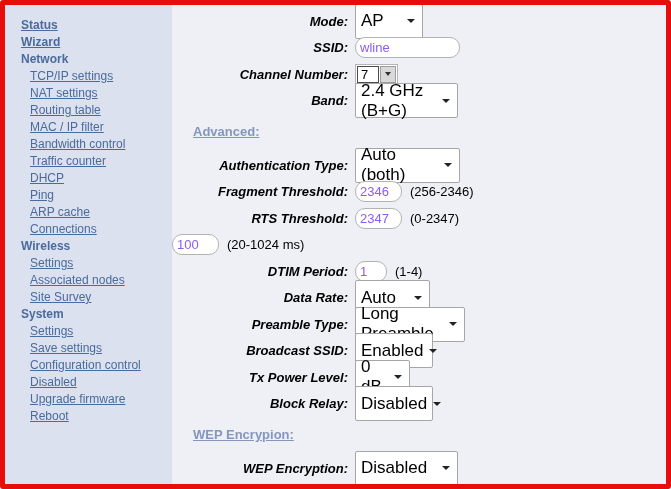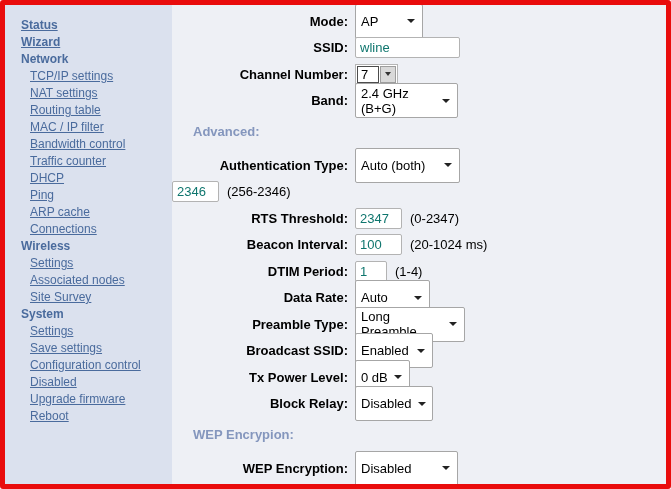--- a/index.html
+++ b/index.html
@@ -17,42 +17,42 @@
   }
   .side-item{height:17px;line-height:17px;white-space:nowrap;overflow:hidden;}
   .side-top{font-weight:bold;text-decoration:underline;cursor:pointer;}
   .side-head{font-weight:bold;}
   .side-sub{font-weight:normal;text-decoration:underline;padding-left:9px;cursor:pointer;}
   
   .main{flex:1;box-sizing:border-box;padding-top:3px;}
   .row{display:flex;align-items:center;height:26.5px;}
   .lbl{
     width:183px;flex-shrink:0;box-sizing:border-box;padding-right:7px;
-    text-align:right;font-weight:bold;font-size:13px;color:#000;white-space:nowrap;
+    text-align:right;font-weight:bold;font-size:13px;color:#000;white-space:nowrap;font-style:italic;
   }
   .section-head{
     font-weight:bold;font-size:13px;color:#8496bd;
     padding-left:21px;height:16px;line-height:16px;
-    margin-top:10px;margin-bottom:12px;
+    margin-top:10px;margin-bottom:12px;text-decoration:underline;
   }
   .sel{
     display:flex;align-items:center;justify-content:space-between;
     box-sizing:border-box;height:35px;background:#fff;
     border:1px solid #a6a6a6;border-radius:2px;
-    padding:0 7px 0 5px;font-size:13px;color:#000;cursor:default;
+    padding:0 7px 0 5px;font-size:17px;color:#000;cursor:default;
   }
   .sel-arrow{
     width:0;height:0;margin-left:6px;flex-shrink:0;
     border-left:4px solid transparent;border-right:4px solid transparent;
     border-top:4px solid #222;
   }
   .txt{
     box-sizing:border-box;height:21px;background:#fff;
-    border:1px solid #b3b3b3;border-radius:2px;
-    font-family:"Liberation Sans",sans-serif;font-size:13px;color:#0f766e;
+    border:1px solid #b3b3b3;border-radius:10px;
+    font-family:"Liberation Sans",sans-serif;font-size:13px;color:#8b5cf6;
     padding:0 4px;outline:none;
   }
   .hint{font-size:13px;color:#000;margin-left:8px;white-space:nowrap;text-align:center;}
   
   .combo{
     display:inline-flex;align-items:stretch;box-sizing:border-box;height:21px;
     border:1px solid #b5b5b5;background:#fff;padding:1px;
   }
   .combo-val{
     box-sizing:border-box;width:22px;border:1px solid #4c4c4c;background:#fff;
@@ -138,32 +138,32 @@
 
     <div class="row">
       <span class="lbl">Authentication Type:</span>
       <div class="sel" style="width:105px">
         <span>Auto (both)</span>
         <span class="sel-arrow"></span>
       </div>
     </div>
 
     <div class="row">
+      <span class="lbl">Fragment Threshold:</span>
       <input class="txt" style="width: 47px;" type="text" value="2346">
       <span class="hint">(256-2346)</span>
     </div>
 
     <div class="row">
       <span class="lbl">RTS Threshold:</span>
       <input class="txt" style="width: 47px;" type="text" value="2347">
       <span class="hint">(0-2347)</span>
     </div>
 
     <div class="row">
-      <span class="lbl">Beacon Interval:</span>
       <input class="txt" style="width: 47px;" type="text" value="100">
       <span class="hint">(20-1024 ms)</span>
     </div>
 
     <div class="row">
       <span class="lbl">DTIM Period:</span>
       <input class="txt" style="width: 32px;" type="text" value="1">
       <span class="hint">(1-4)</span>
     </div>
 

